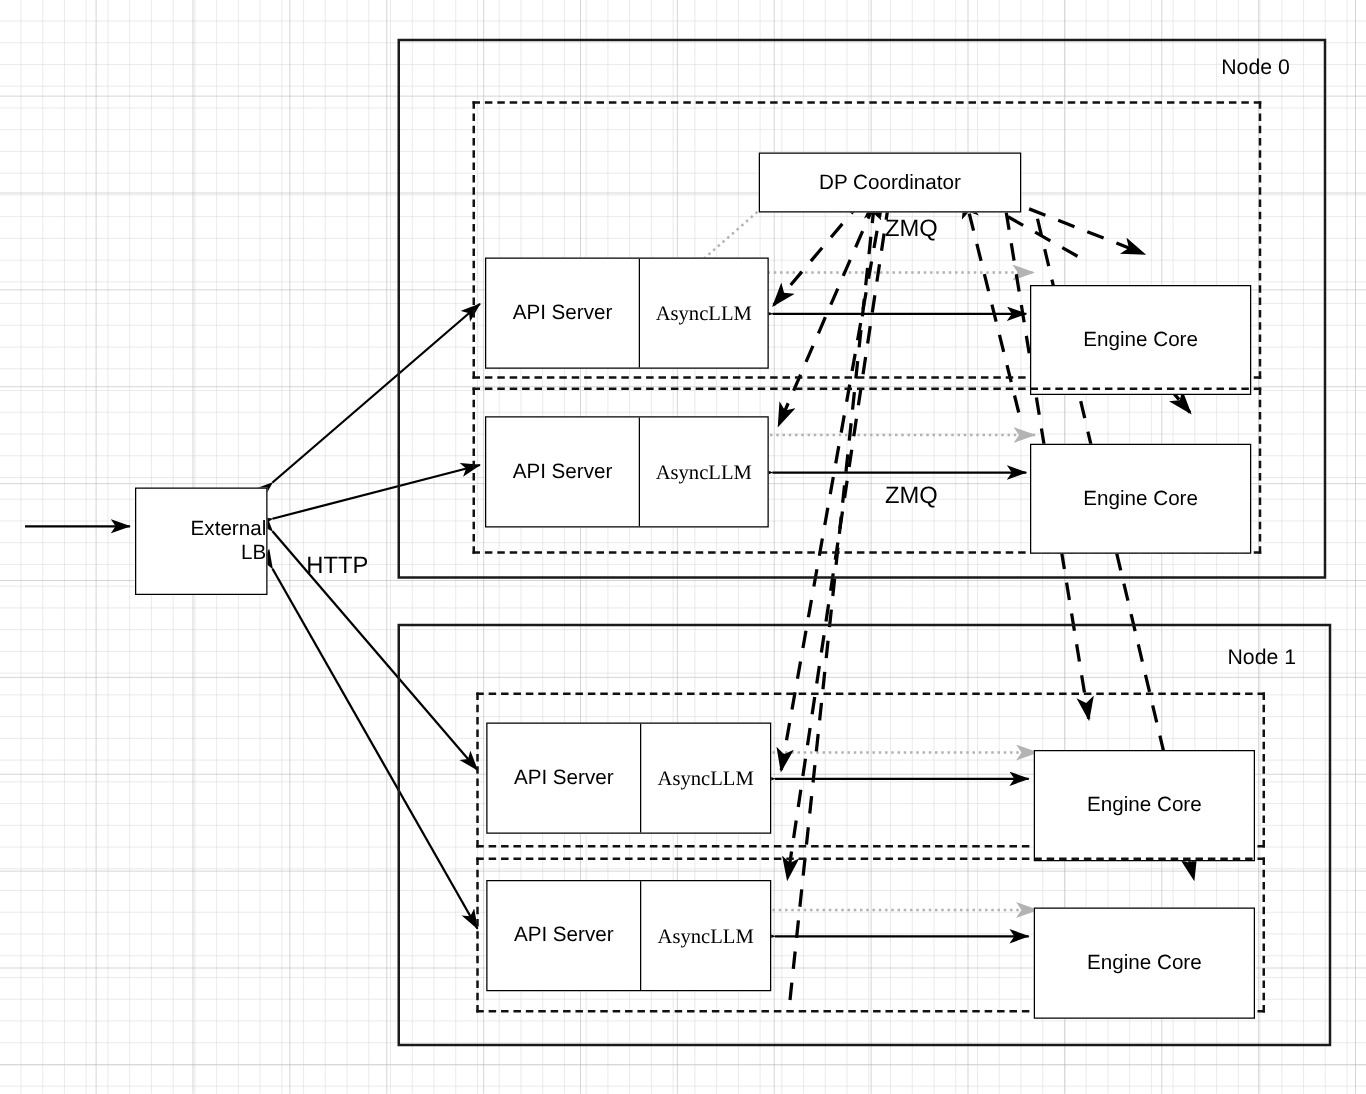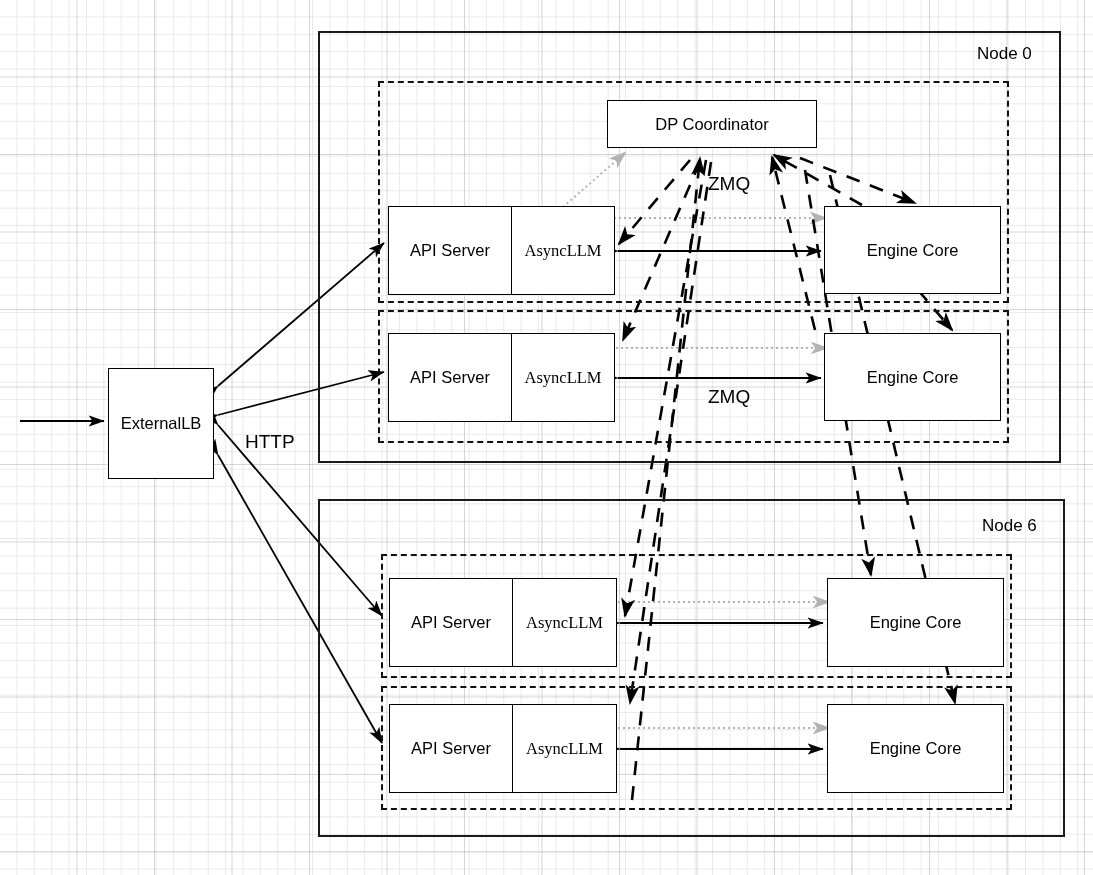--- a/index.html
+++ b/index.html
@@ -37,21 +37,21 @@
     position:absolute;
     border:2px dashed #111;
     background:transparent;
     box-sizing:border-box;
   }
   .solid-box{
     position:absolute;
     border:1.6px solid #000;
     background:#fff;
     box-sizing:border-box;
-    display:flex;align-items:center;justify-content:center;
+    display:flex;align-items:center;justify-content:center;margin-top:22px;
   }
   .split-box{
     position:absolute;
     border:1.6px solid #000;
     background:#fff;
     box-sizing:border-box;
     display:flex;
   }
   .split-half{
     display:flex;align-items:center;justify-content:center;
@@ -208,39 +208,39 @@
   <div class="split-box" style="left:388px;top:333px;width:227px;height:89px;">
     <div class="split-half left">API Server</div>
     <div class="split-half right">AsyncLLM</div>
   </div>
   <div class="solid-box" style="left:824px;top:333px;width:177px;height:88px;">
     <span class="boxtext">Engine Core</span>
   </div>
   <div class="edge-label" style="left:708px;top:386px;">ZMQ</div>
 
   <div class="node-box" style="left:318px;top:499px;width:747px;height:338px;"></div>
-  <div class="node-label" style="left:982px;top:516px;">Node 6</div>
+  <div class="node-label" style="left:982px;top:516px;">Node 1</div>
 
   <div class="dash-box" style="left:381px;top:554px;width:631px;height:124px;"></div>
   <div class="split-box" style="left:389px;top:578px;width:228px;height:89px;">
     <div class="split-half left">API Server</div>
     <div class="split-half right">AsyncLLM</div>
   </div>
   <div class="solid-box" style="left:827px;top:578px;width:177px;height:89px;">
     <span class="boxtext">Engine Core</span>
   </div>
 
   <div class="dash-box" style="left:381px;top:686px;width:631px;height:124px;"></div>
   <div class="split-box" style="left:389px;top:704px;width:228px;height:89px;">
     <div class="split-half left">API Server</div>
     <div class="split-half right">AsyncLLM</div>
   </div>
   <div class="solid-box" style="left:827px;top:704px;width:177px;height:89px;">
     <span class="boxtext">Engine Core</span>
   </div>
 
-  <div class="solid-box" style="left:108px;top:368px;width:106px;height:111px;flex-direction:row;">
+  <div class="solid-box" style="left:108px;top:368px;width:106px;height:86px;flex-direction:column;align-items:flex-end;">
     <span class="boxtext">External</span>
     <span class="boxtext">LB</span>
   </div>
-  <div class="edge-label" style="left:245px;top:431px;">HTTP</div>
+  <div class="edge-label" style="left:245px;top:442px;">HTTP</div>
 
 </div>
 
 </body></html>

